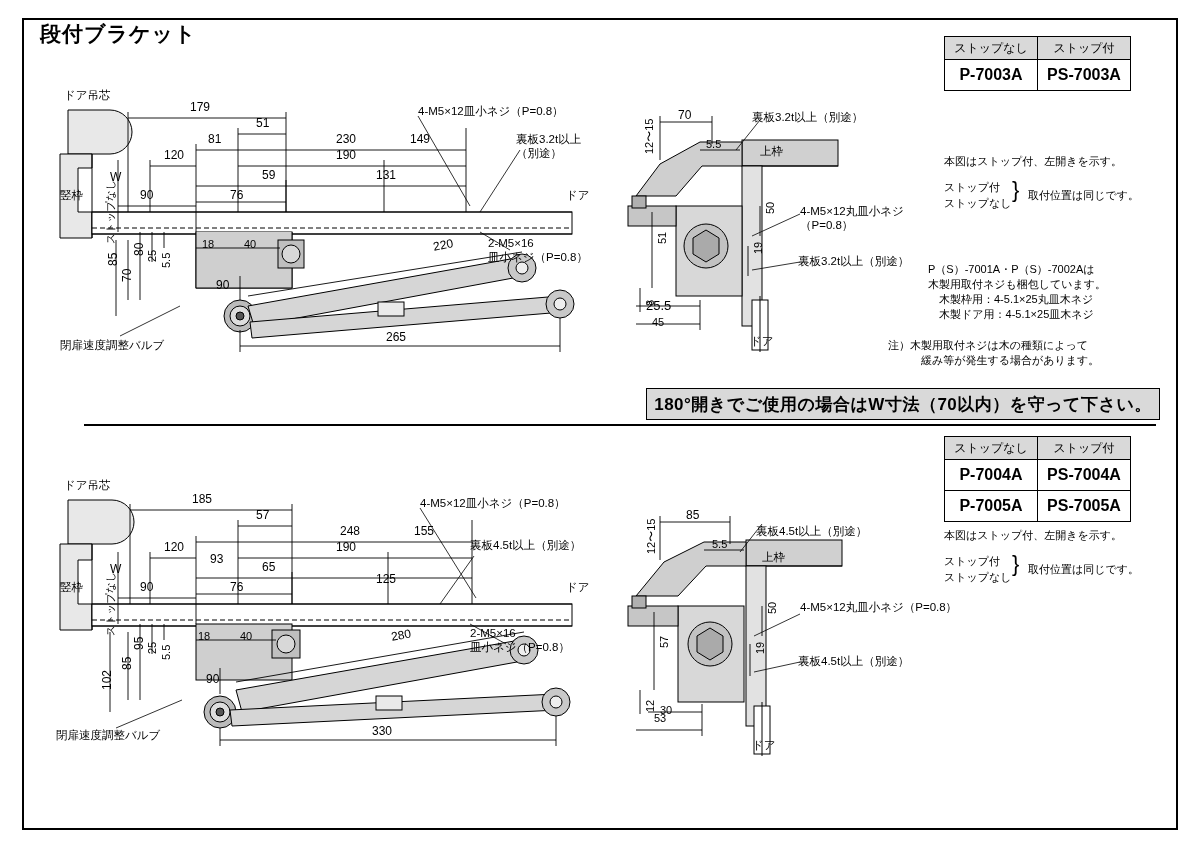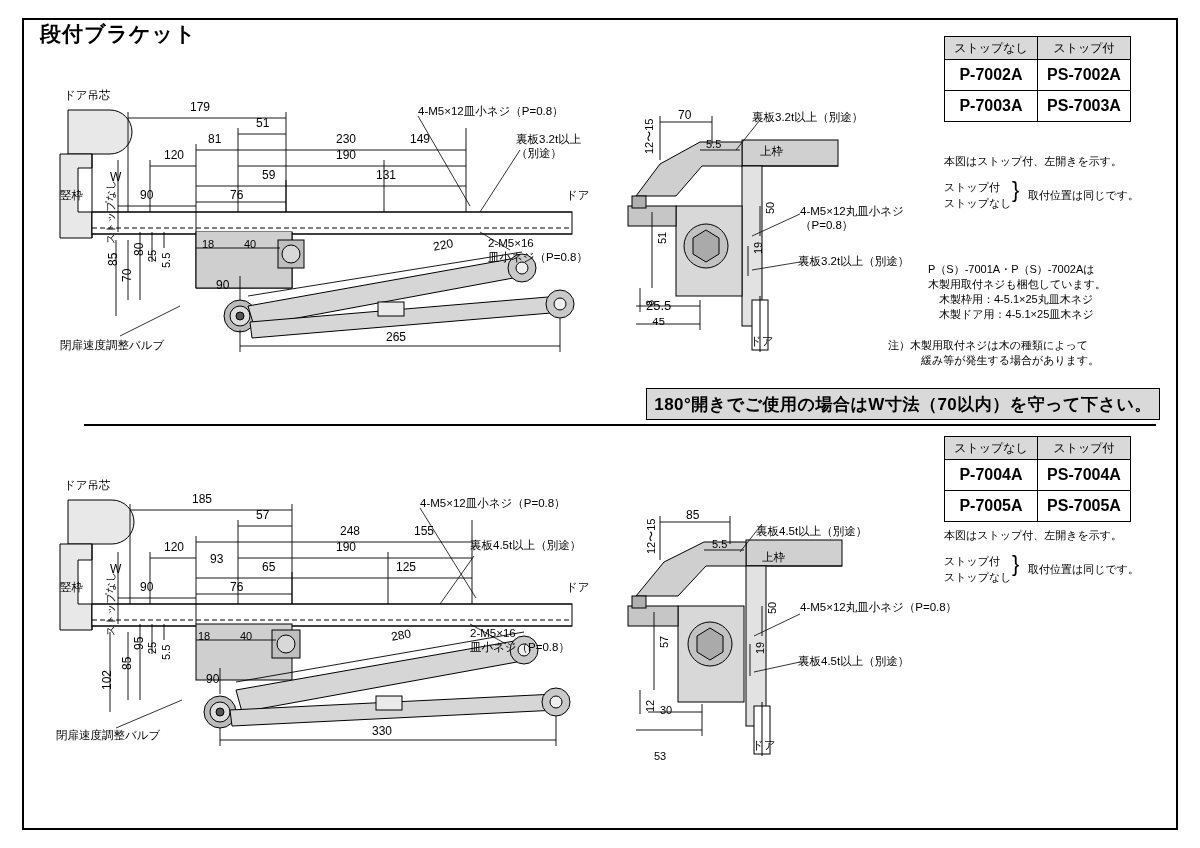--- a/index.html
+++ b/index.html
@@ -235,24 +235,20 @@
     </g>
   </svg>
 
   <table class="mtable" style="left:944px;top:36px;">
     <tbody>
         <tr>
       <td class="hd">ストップなし</td>
       <td class="hd">ストップ付</td>
     </tr>
     <tr>
-      <td class="mdl">P-7002A</td>
-      <td class="mdl">PS-7002A</td>
-    </tr>
-    <tr>
       <td class="mdl">P-7003A</td>
       <td class="mdl">PS-7003A</td>
     </tr>
   </tbody>
     </table>
 
   <div class="note" style="left:944px;top:154px;">本図はストップ付、左開きを示す。</div>
   <div class="note" style="left:944px;top:180px;">ストップ付</div>
   <div class="note" style="left:944px;top:196px;">ストップなし</div>
   <div class="brace" style="left:1012px;top:180px;font-size:22px;line-height:0.9;">}</div>
@@ -332,41 +328,41 @@
   <div class="lb" style="left:750px;top:334px;">ドア</div>
 
   <div class="dim" style="left:678px;top:108px;">70</div>
   <div class="dim" style="left:642px;top:154px;font-size:11px;transform:rotate(-90deg);transform-origin:left top;">12〜15</div>
   <div class="dim" style="left:706px;top:138px;font-size:11px;">5.5</div>
   <div class="dim" style="left:764px;top:214px;font-size:11px;transform:rotate(-90deg);transform-origin:left top;">50</div>
   <div class="dim" style="left:752px;top:254px;font-size:11px;transform:rotate(-90deg);transform-origin:left top;">19</div>
   <div class="dim" style="left:656px;top:244px;font-size:11px;transform:rotate(-90deg);transform-origin:left top;">51</div>
   <div class="dim" style="left:644px;top:306px;font-size:11px;transform:rotate(-90deg);transform-origin:left top;">8</div>
   <div class="dim" style="left:646px;top:298px;font-size:13px;">25.5</div>
-  <div class="dim" style="left:652px;top:316px;font-size:11px;font-family:Liberation Mono, monospace;">45</div>
+  <div class="dim" style="left:652px;top:316px;font-size:11px;">45</div>
 
   <div class="lb" style="left:64px;top:478px;">ドア吊芯</div>
   <div class="lb" style="left:60px;top:580px;">竪枠</div>
   <div class="lb" style="left:566px;top:580px;">ドア</div>
   <div class="lb" style="left:56px;top:728px;">閉扉速度調整バルブ</div>
   <div class="lb sm" style="left:104px;top:636px;transform:rotate(-90deg);transform-origin:left top;">ストップなし</div>
   <div class="lb" style="left:470px;top:538px;">裏板4.5t以上（別途）</div>
   <div class="lb" style="left:420px;top:496px;">4-M5×12皿小ネジ（P=0.8）</div>
   <div class="lb" style="left:470px;top:626px;">2-M5×16
 皿小ネジ（P=0.8）</div>
 
   <div class="dim" style="left:192px;top:492px;">185</div>
   <div class="dim" style="left:256px;top:508px;">57</div>
   <div class="dim" style="left:340px;top:524px;">248</div>
   <div class="dim" style="left:210px;top:524px;margin-top:28px;">93</div>
   <div class="dim" style="left:336px;top:540px;">190</div>
   <div class="dim" style="left:414px;top:524px;">155</div>
   <div class="dim" style="left:164px;top:540px;">120</div>
   <div class="dim" style="left:262px;top:560px;">65</div>
-  <div class="dim" style="left:376px;top:560px;margin-left:20px;">125</div>
+  <div class="dim" style="left:376px;top:572px;">125</div>
   <div class="dim" style="left:230px;top:580px;">76</div>
   <div class="dim" style="left:140px;top:580px;">90</div>
   <div class="dim" style="left:110px;top:562px;">W</div>
   <div class="dim" style="left:100px;top:690px;transform:rotate(-90deg);transform-origin:left top;">102</div>
   <div class="dim" style="left:120px;top:670px;transform:rotate(-90deg);transform-origin:left top;">85</div>
   <div class="dim" style="left:132px;top:650px;transform:rotate(-90deg);transform-origin:left top;">95</div>
   <div class="dim" style="left:146px;top:654px;font-size:11px;transform:rotate(-90deg);transform-origin:left top;">25</div>
   <div class="dim" style="left:160px;top:660px;font-size:11px;transform:rotate(-90deg);transform-origin:left top;">5.5</div>
   <div class="dim" style="left:198px;top:630px;font-size:11px;">18</div>
   <div class="dim" style="left:240px;top:630px;font-size:11px;">40</div>
@@ -381,14 +377,14 @@
   <div class="lb" style="left:752px;top:738px;">ドア</div>
 
   <div class="dim" style="left:686px;top:508px;">85</div>
   <div class="dim" style="left:644px;top:554px;font-size:11px;transform:rotate(-90deg);transform-origin:left top;">12〜15</div>
   <div class="dim" style="left:712px;top:538px;font-size:11px;">5.5</div>
   <div class="dim" style="left:766px;top:614px;font-size:11px;transform:rotate(-90deg);transform-origin:left top;">50</div>
   <div class="dim" style="left:754px;top:654px;font-size:11px;transform:rotate(-90deg);transform-origin:left top;">19</div>
   <div class="dim" style="left:658px;top:648px;font-size:11px;transform:rotate(-90deg);transform-origin:left top;">57</div>
   <div class="dim" style="left:644px;top:712px;font-size:11px;transform:rotate(-90deg);transform-origin:left top;">12</div>
   <div class="dim" style="left:660px;top:704px;font-size:11px;">30</div>
-  <div class="dim" style="left:654px;top:750px;font-size:11px;">53</div>
+  <div class="dim" style="left:654px;top:712px;font-size:11px;">53</div>
 </div>
 
 </body></html>

